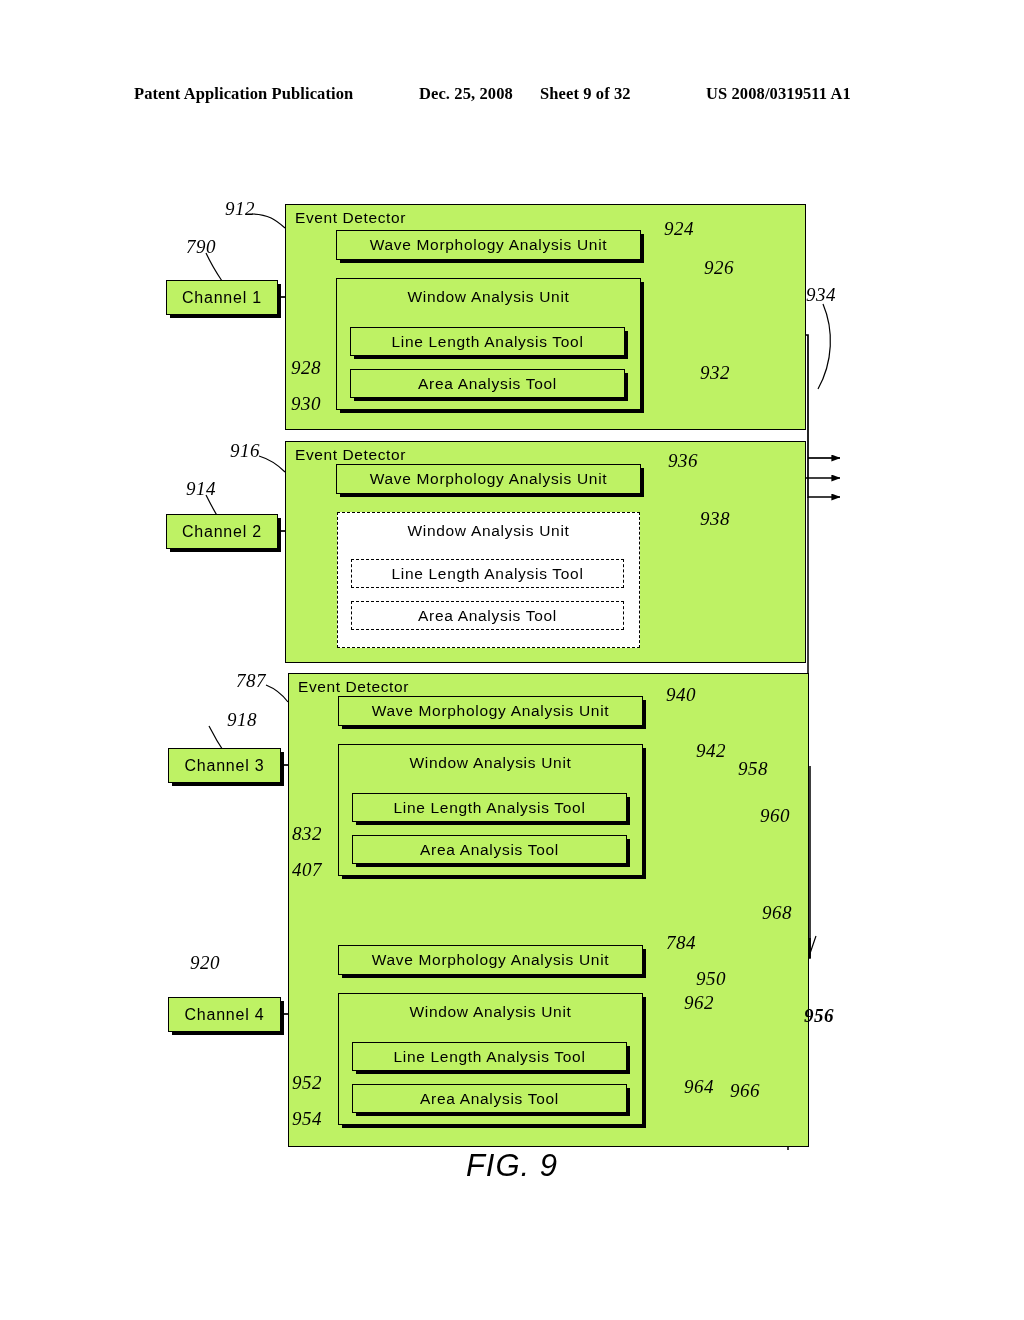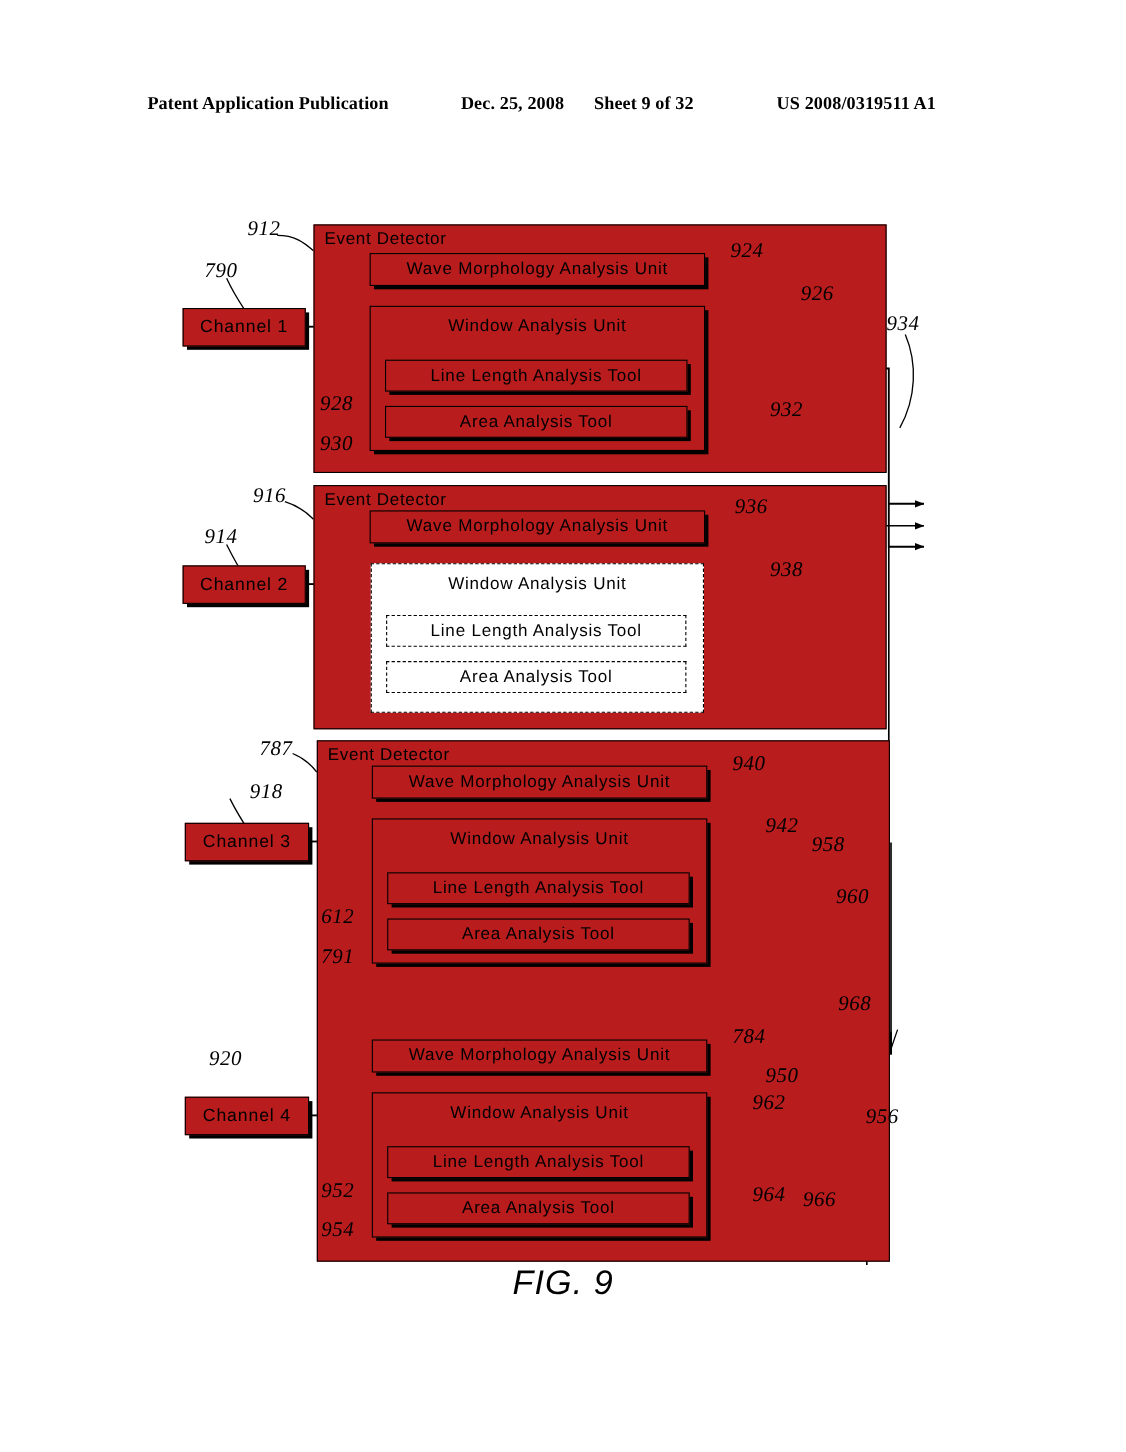--- a/index.html
+++ b/index.html
@@ -46,21 +46,21 @@
     position: absolute;
     left: 0; top: 0;
     width: 1024px; height: 1320px;
     pointer-events: none;
   }
 
   
   .box {
     position: absolute;
     box-sizing: border-box;
-    background: #b91c1c;
+    background: #bef264;
     border: 1.6px solid #000;
   }
   
   .detector {
     border-width: 1.5px;
   }
   .detector > .det-label {
     position: absolute;
     left: 9px;
     top: 4px;
@@ -317,21 +317,21 @@
     <span class="unit-label">Line Length Analysis Tool</span>
   </div>
 
   <div class="box unit titlemid" style="left:350px; top:369px; width:275px; height:29px;">
     <span class="unit-label">Area Analysis Tool</span>
   </div>
 
   <span class="ref" style="left:225px; top:198px;">912</span>
   <span class="ref" style="left:186px; top:236px;">790</span>
   <span class="ref" style="left:664px; top:218px;">924</span>
-  <span class="ref" style="left:728px; top:257px;text-align:center;">926</span>
+  <span class="ref" style="left:704px; top:257px;text-align:center;">926</span>
   <span class="ref" style="left:291px; top:357px;">928</span>
   <span class="ref" style="left:291px; top:393px;">930</span>
   <span class="ref" style="left:700px; top:362px;">932</span>
   <span class="ref" style="left:806px; top:284px;">934</span>
 
   <div class="box chan" style="left:166px; top:514px; width:112px; height:35px;">
     <span class="chan-label">Channel 2</span>
   </div>
 
   <div class="box detector" style="left:285px; top:441px; width:521px; height:222px;">
@@ -381,25 +381,25 @@
 
   <div class="box unit titlemid" style="left:352px; top:835px; width:275px; height:29px;">
     <span class="unit-label">Area Analysis Tool</span>
   </div>
 
   <span class="ref" style="left:236px; top:670px;">787</span>
   <span class="ref" style="left:190px; top:709px;margin-left:37px;">918</span>
   <span class="ref" style="left:666px; top:684px;">940</span>
   <span class="ref" style="left:696px; top:740px;">942</span>
   <span class="ref" style="left:738px; top:758px;">958</span>
-  <span class="ref" style="left:292px; top:823px;">612</span>
-  <span class="ref" style="left:292px; top:859px;">791</span>
+  <span class="ref" style="left:292px; top:823px;">832</span>
+  <span class="ref" style="left:292px; top:859px;">407</span>
   <span class="ref" style="left:760px; top:805px;">960</span>
   <span class="ref" style="left:762px; top:902px;">968</span>
-  <span class="ref" style="left:787px; top:1005px;">956</span>
+  <span class="ref" style="left:804px; top:1005px;font-weight:bold;">956</span>
 
   <div class="box chan" style="left:168px; top:997px; width:113px; height:35px;">
     <span class="chan-label">Channel 4</span>
   </div>
 
   <div class="box unit titlemid" style="left:338px; top:945px; width:305px; height:30px;">
     <span class="unit-label">Wave Morphology Analysis Unit</span>
   </div>
 
   <div class="box unit titletop" style="left:338px; top:993px; width:305px; height:132px;">

